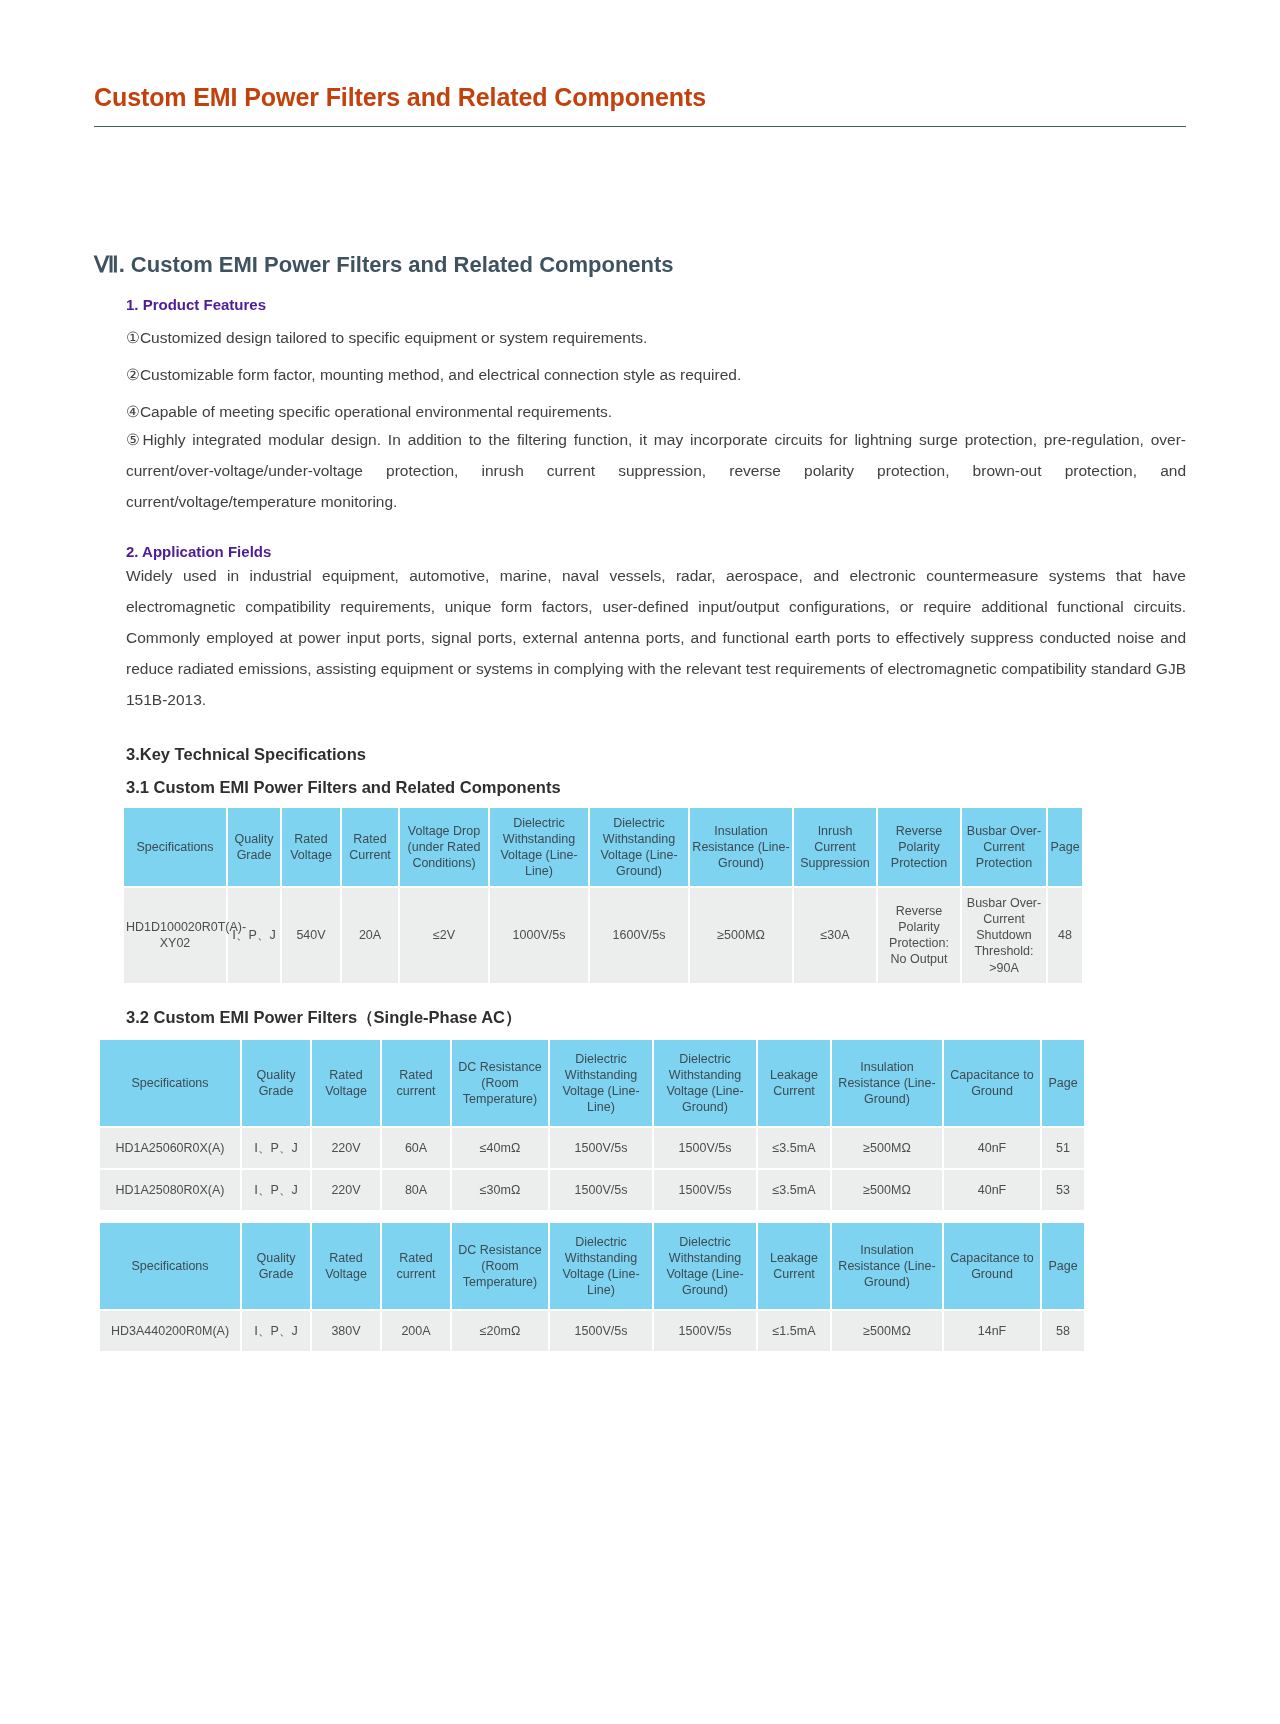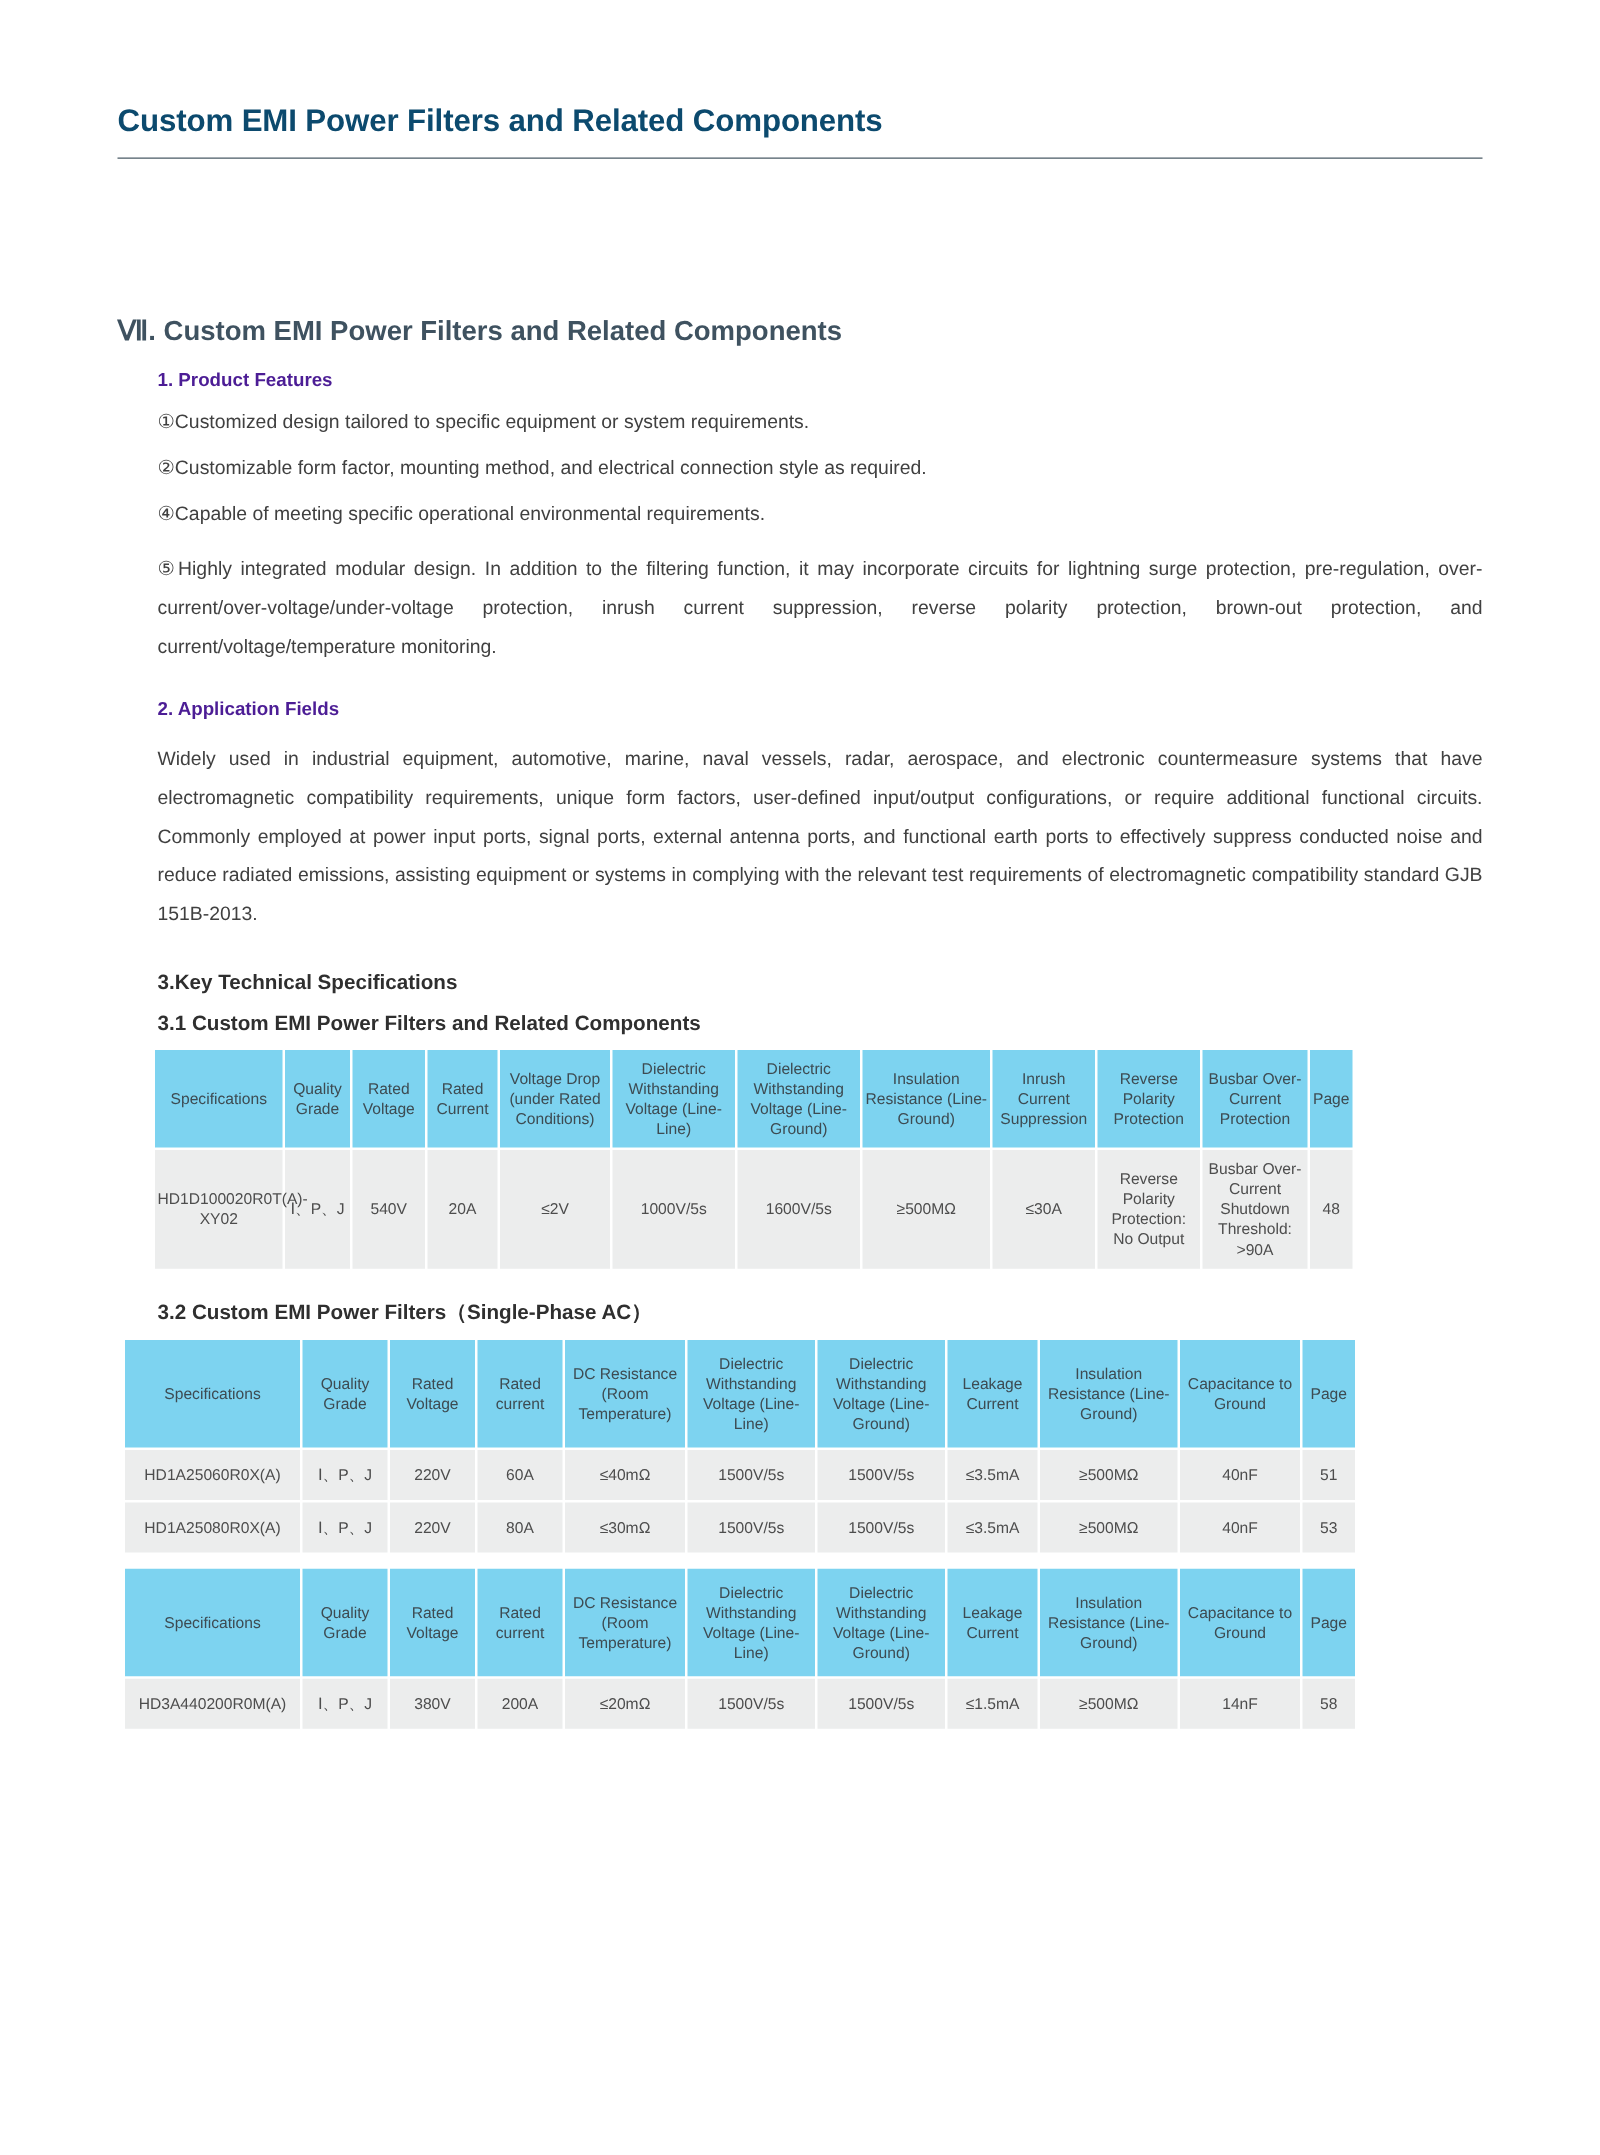--- a/index.html
+++ b/index.html
@@ -20,21 +20,21 @@
 
   
   .doc-header {
     margin: 84px 94px 0 94px;
     padding-bottom: 14px;
     border-bottom: 1.6px solid #4a5b66;
   }
   .doc-header-title {
     font-size: 25px;
     font-weight: bold;
-    color: #0c4a6e;
+    color: #c2410c;
     letter-spacing: -0.1px;
     line-height: 1.1;
   }
 
   
   .section-wrap { margin: 0 94px; }
   .section-title {
     margin-top: 125px;
     font-size: 22px;
     font-weight: bold;
@@ -52,21 +52,21 @@
     margin-left: 32px;
     margin-top: 13px;
     font-size: 15.5px;
     line-height: 1.55;
     color: #404040;
     text-align: justify;
     text-justify: inter-word;
   }
   .body-par {
     margin-left: 32px;
-    margin-top: 16px;
+    margin-top: 0;
     font-size: 15.5px;
     line-height: 2.0;
     color: #404040;
     text-align: justify;
     text-justify: inter-word;
   }
   .body-par.app {
     margin-left: 32px;
     margin-right: 0px;
   }

